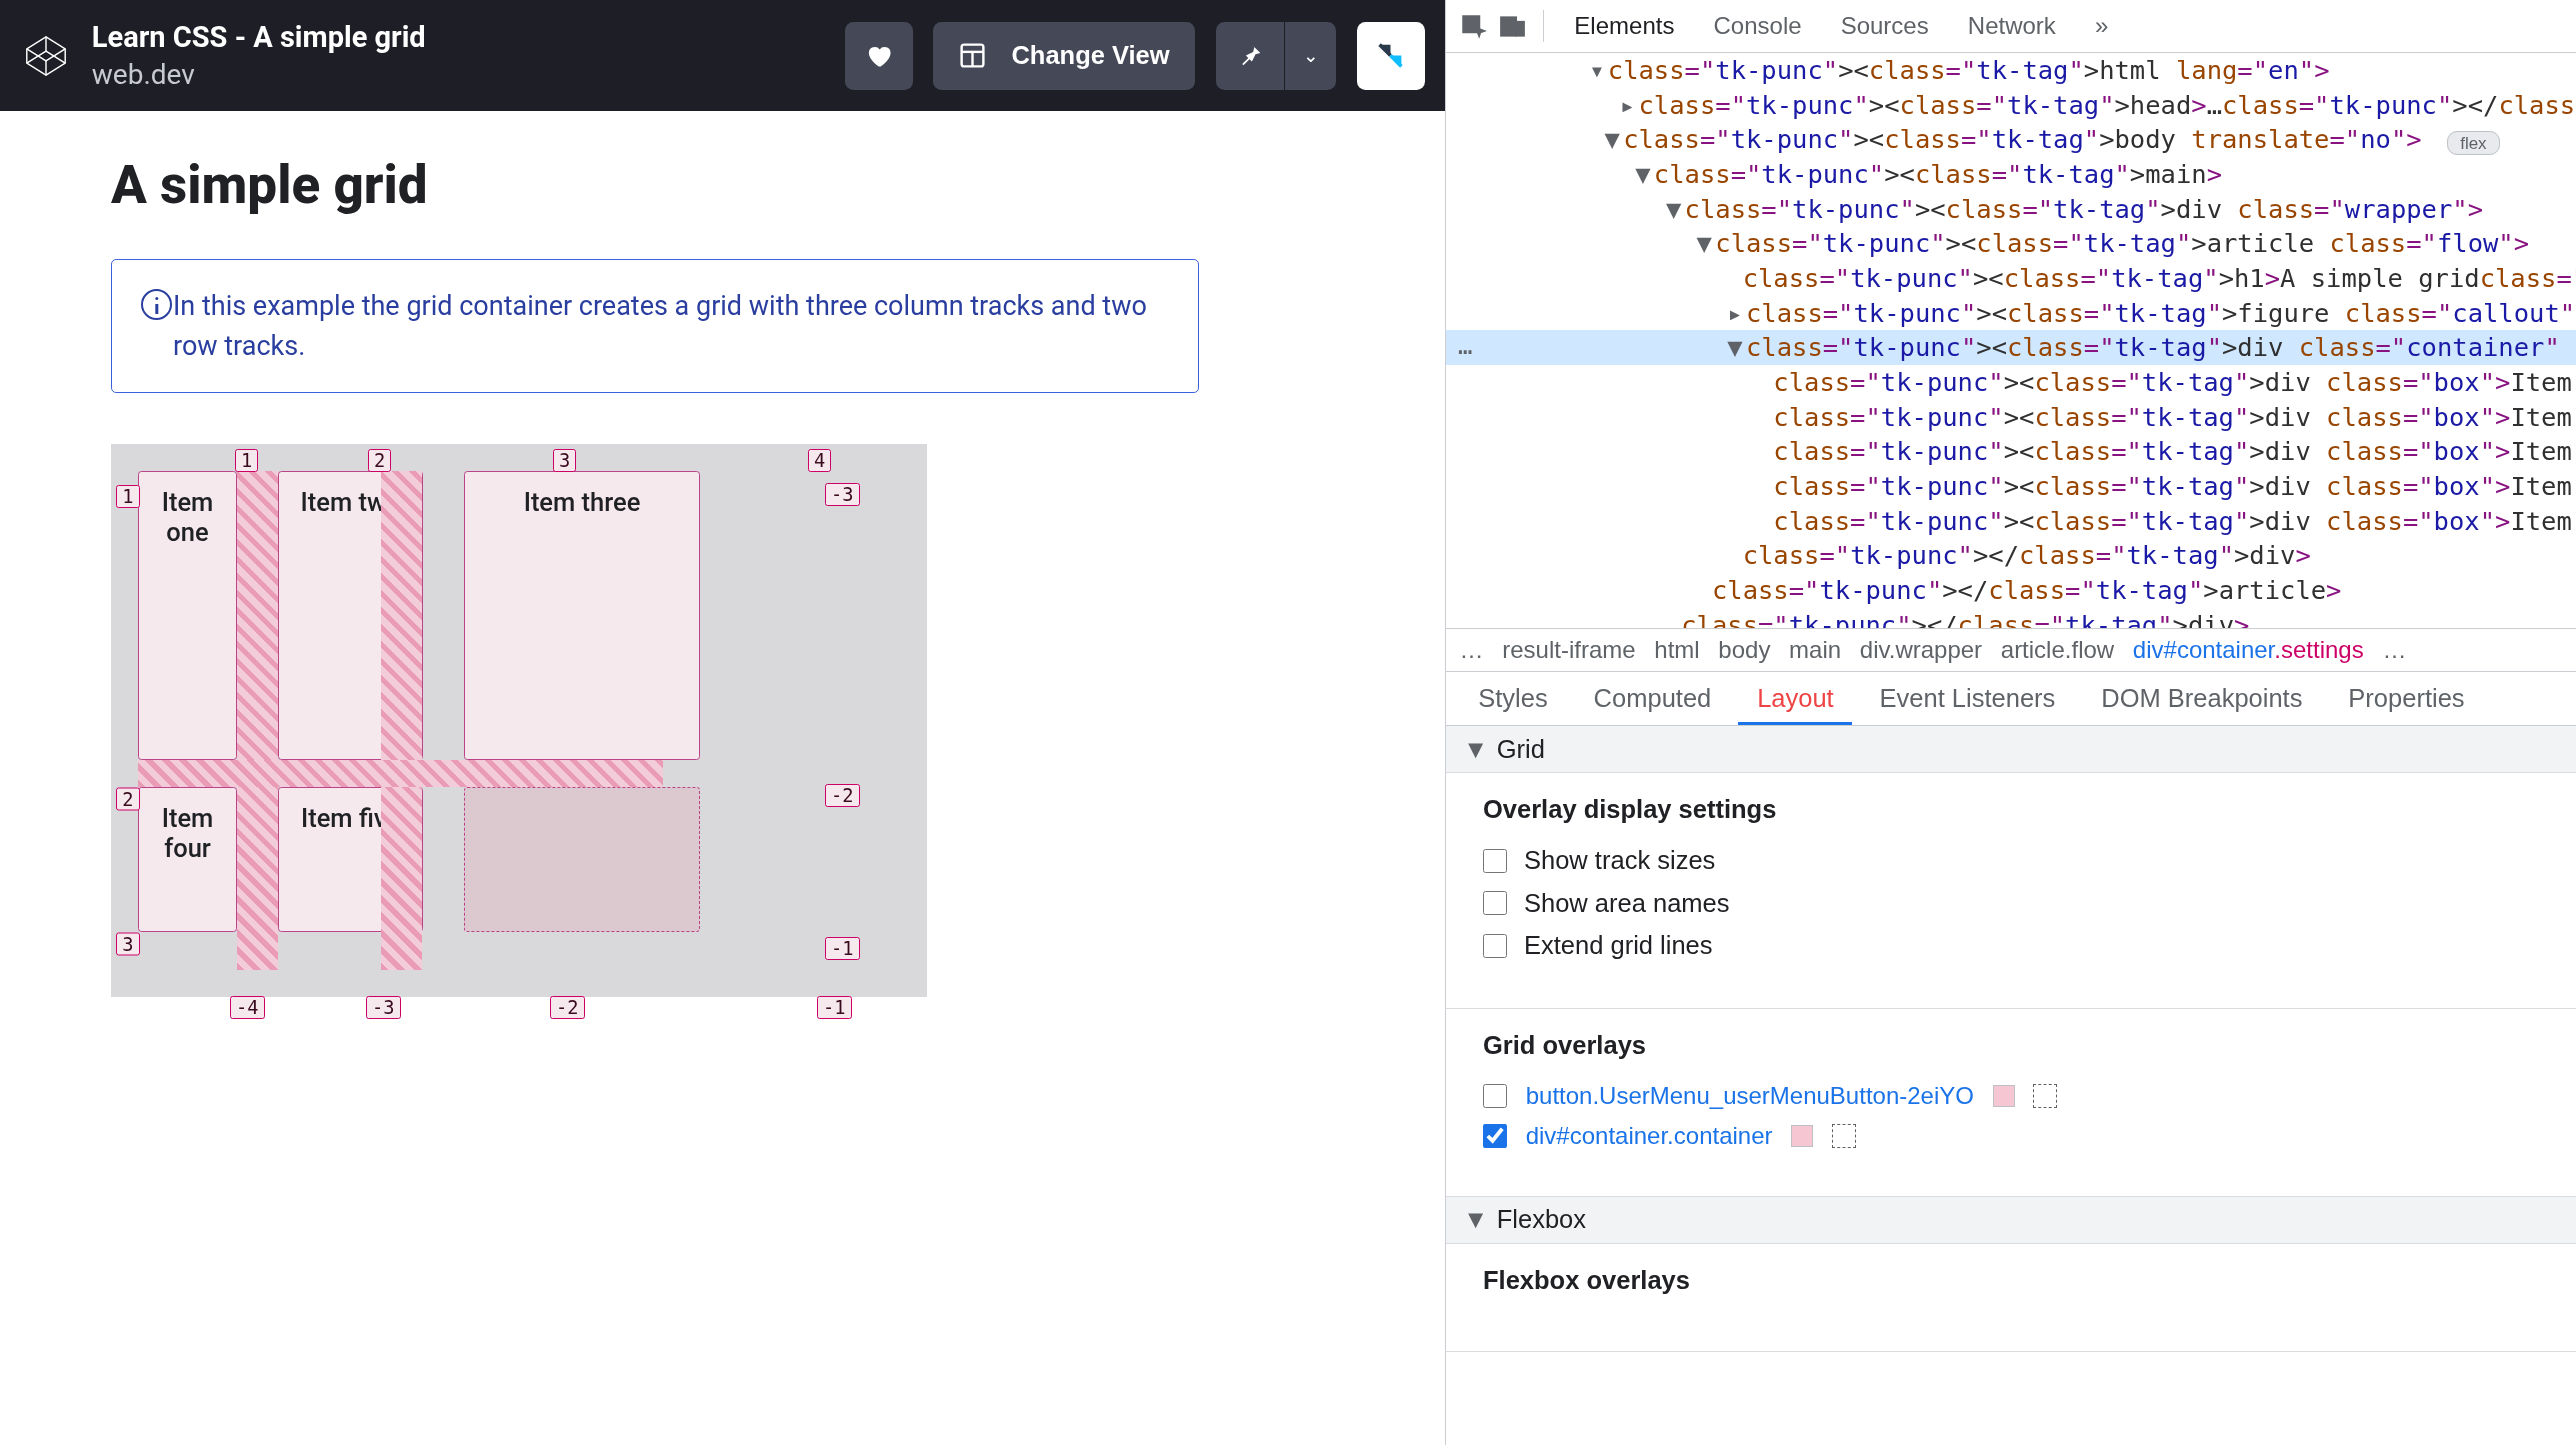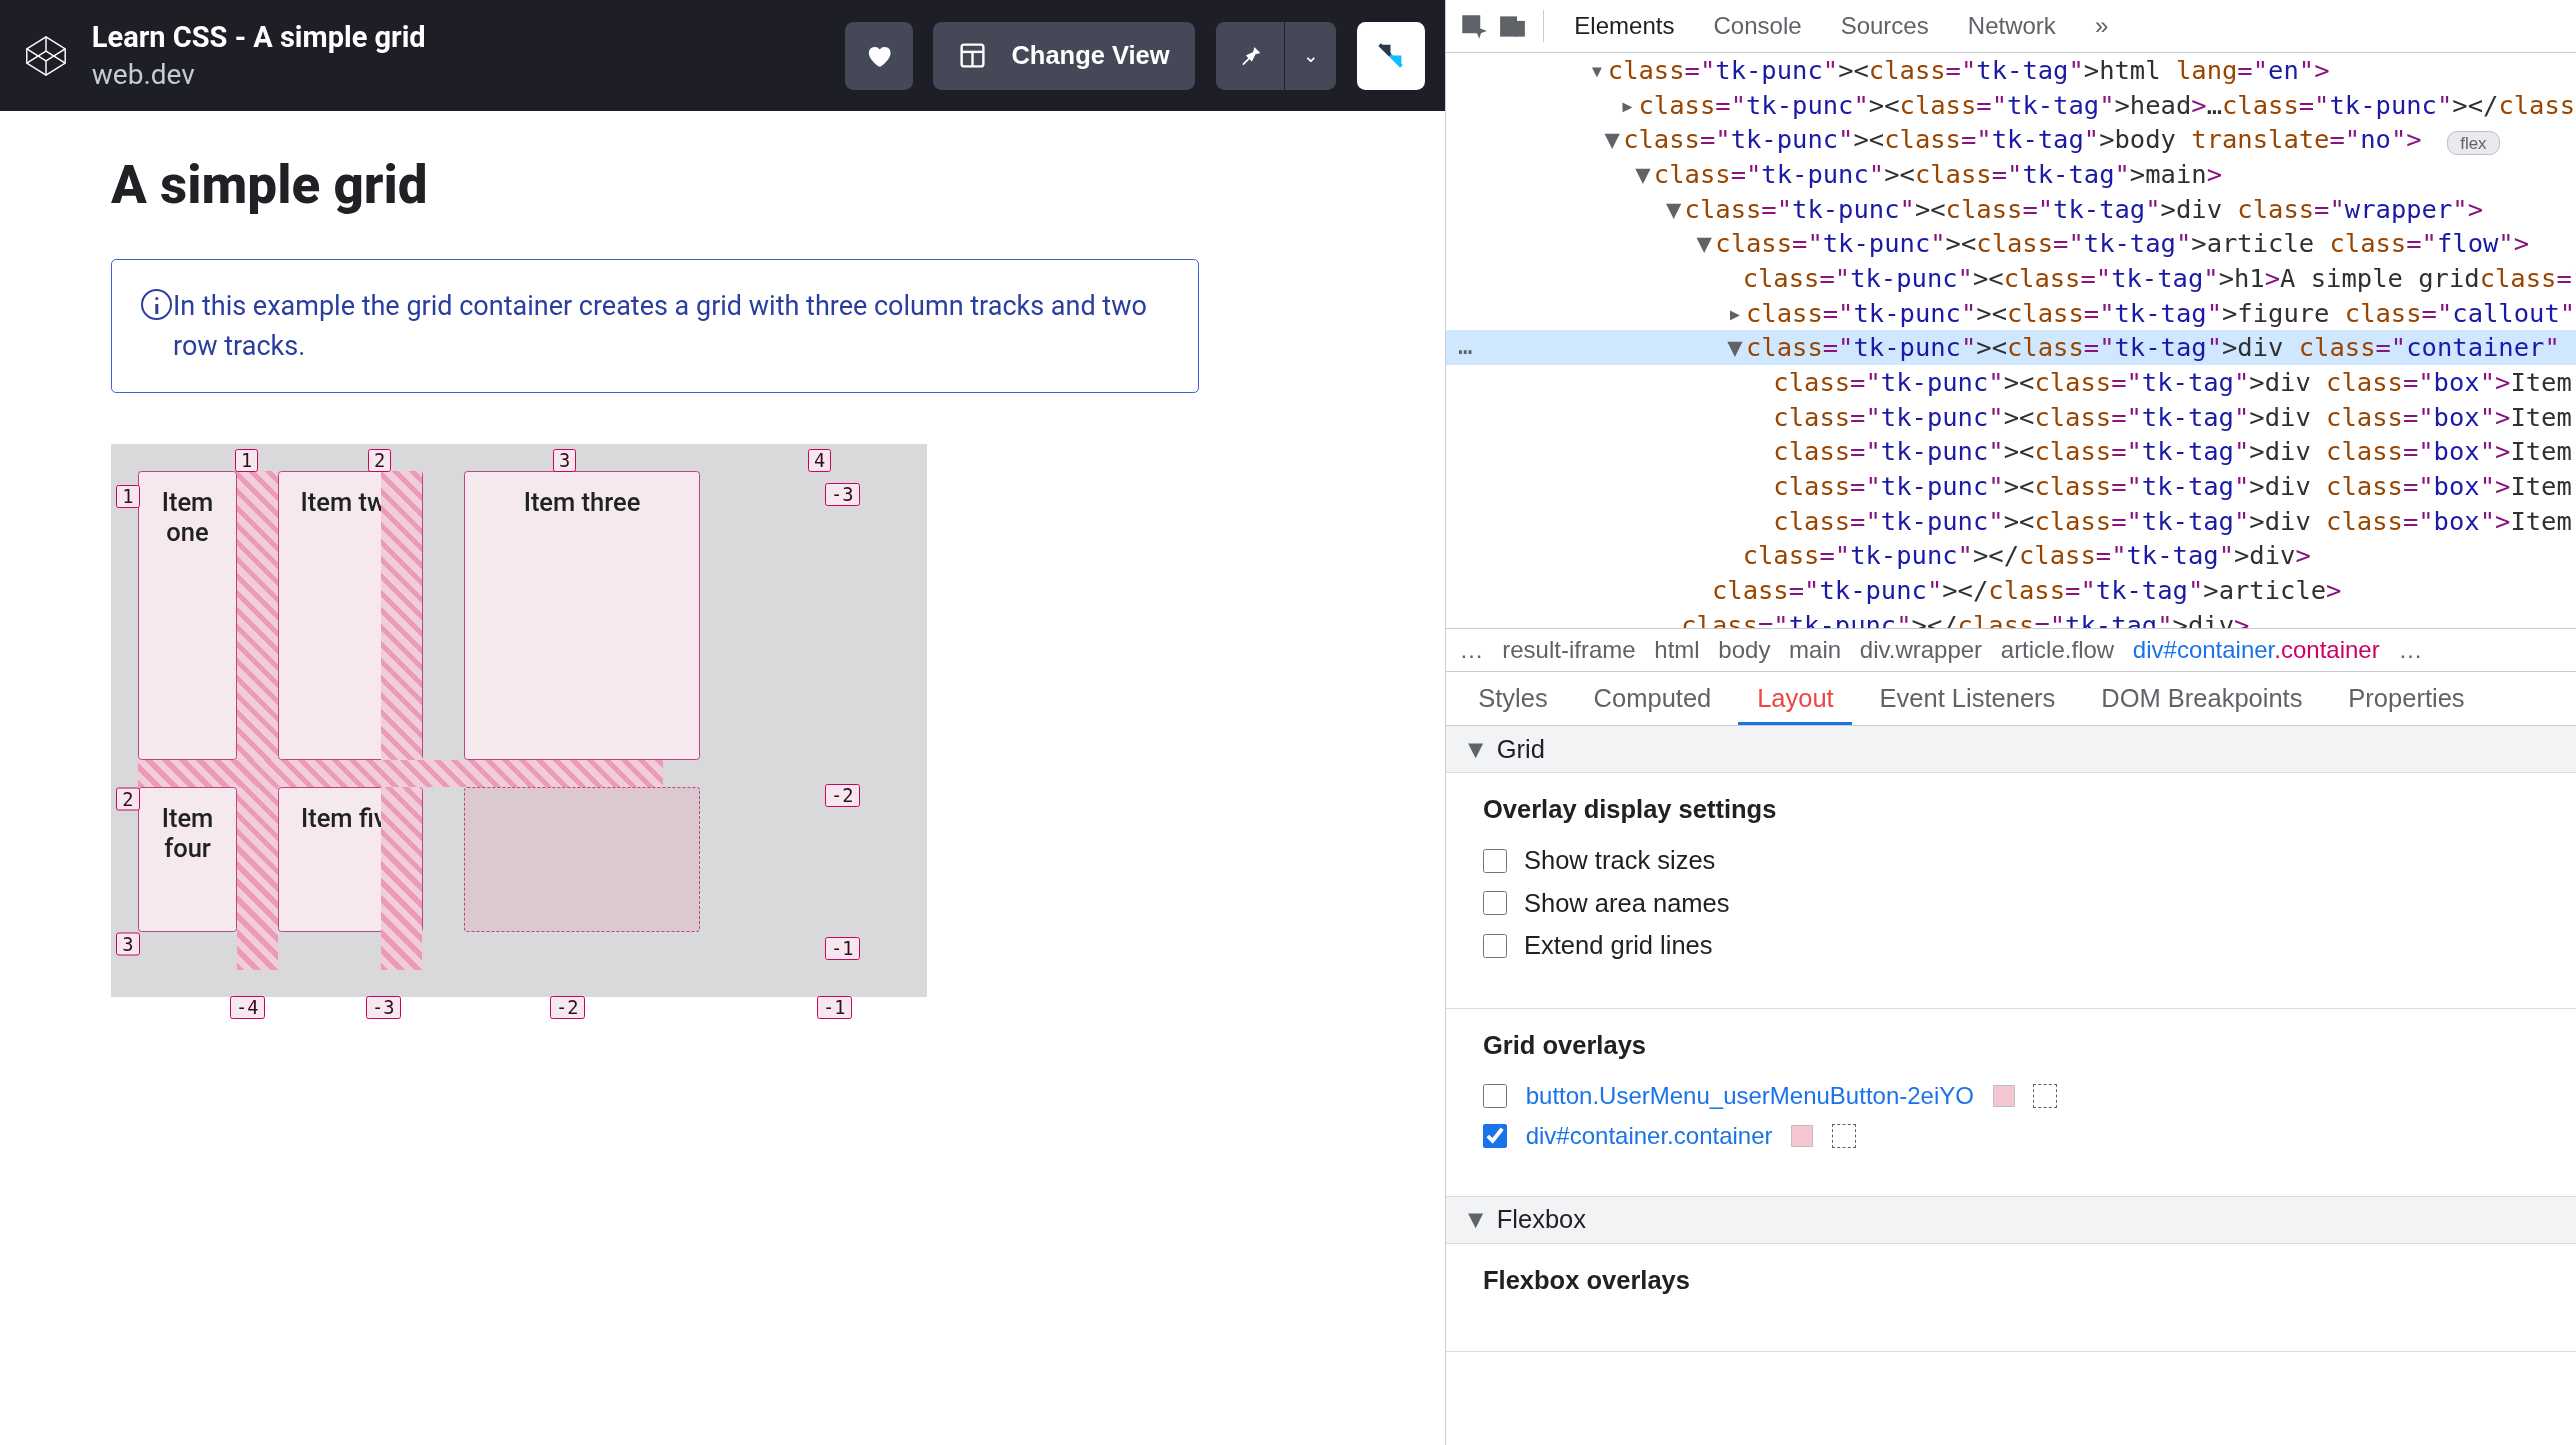--- a/index.html
+++ b/index.html
@@ -231,21 +231,21 @@
       </div>
 
     <div class="crumb" id="crumb">
         <span class="c dots">…</span>
         <span class="c">result-iframe</span>
         <span class="c">html</span>
         <span class="c">body</span>
         <span class="c">main</span>
         <span class="c">div.wrapper</span>
         <span class="c">article.flow</span>
-        <span class="c sel">div<span style="color:#1a73e8">#container</span><span class="orange">.container</span></span>
+        <span class="c sel">div<span style="color:#1a73e8">#container</span><span class="orange">.settings</span></span>
         <span class="c dots">…</span>
       </div>
 
     <div class="dt-subtabs" id="subtabs">
         <div class="stab">Styles</div>
         <div class="stab">Computed</div>
         <div class="stab active">Layout</div>
         <div class="stab">Event Listeners</div>
         <div class="stab">DOM Breakpoints</div>
         <div class="stab">Properties</div>

